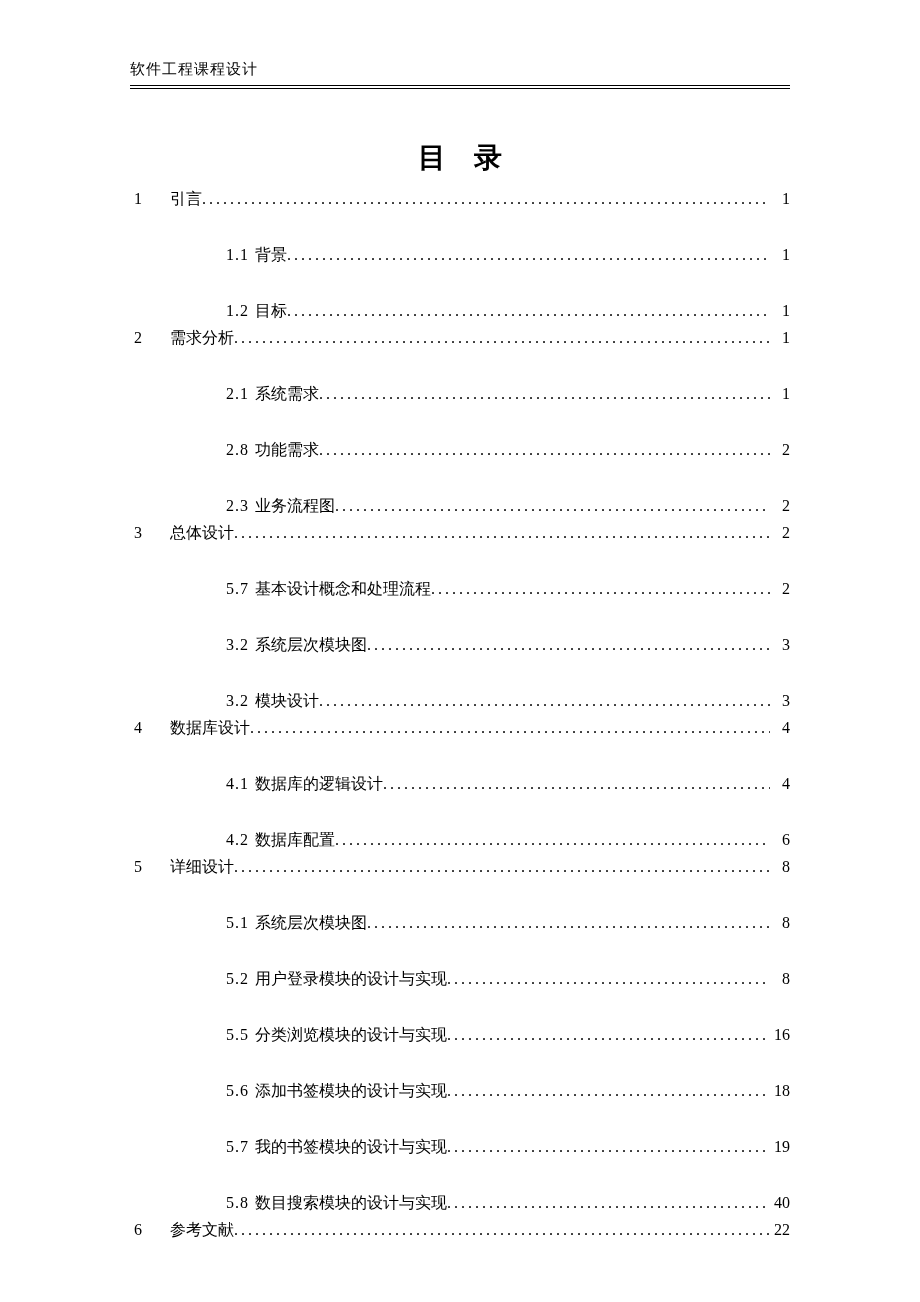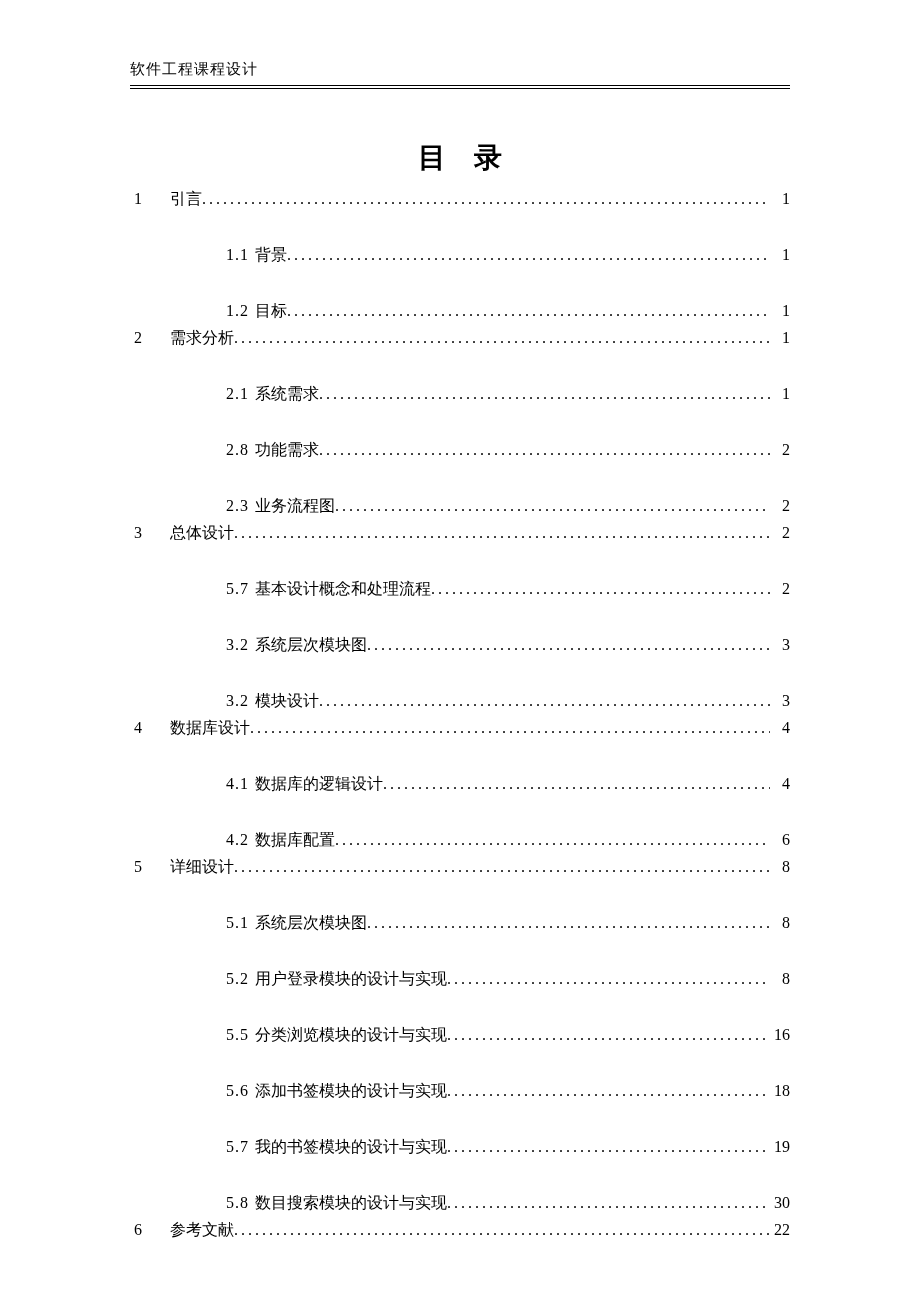--- a/index.html
+++ b/index.html
@@ -233,21 +233,21 @@
         <span class="label">我的书签模块的设计与实现</span>
         <span class="dots"></span>
         <span class="page-num">19</span>
       </div>
       <div class="toc-row subsection">
         <span class="num-col"></span>
         <span class="sub-indent"></span>
         <span class="subnum">5.8</span>
         <span class="label">数目搜索模块的设计与实现</span>
         <span class="dots"></span>
-        <span class="page-num">30</span>
+        <span class="page-num">40</span>
       </div>
       <div class="toc-row section">
         <span class="num-col">6</span>
         <span class="label">参考文献</span>
         <span class="dots"></span>
         <span class="page-num">22</span>
       </div>
     </div>
 </div>
 

